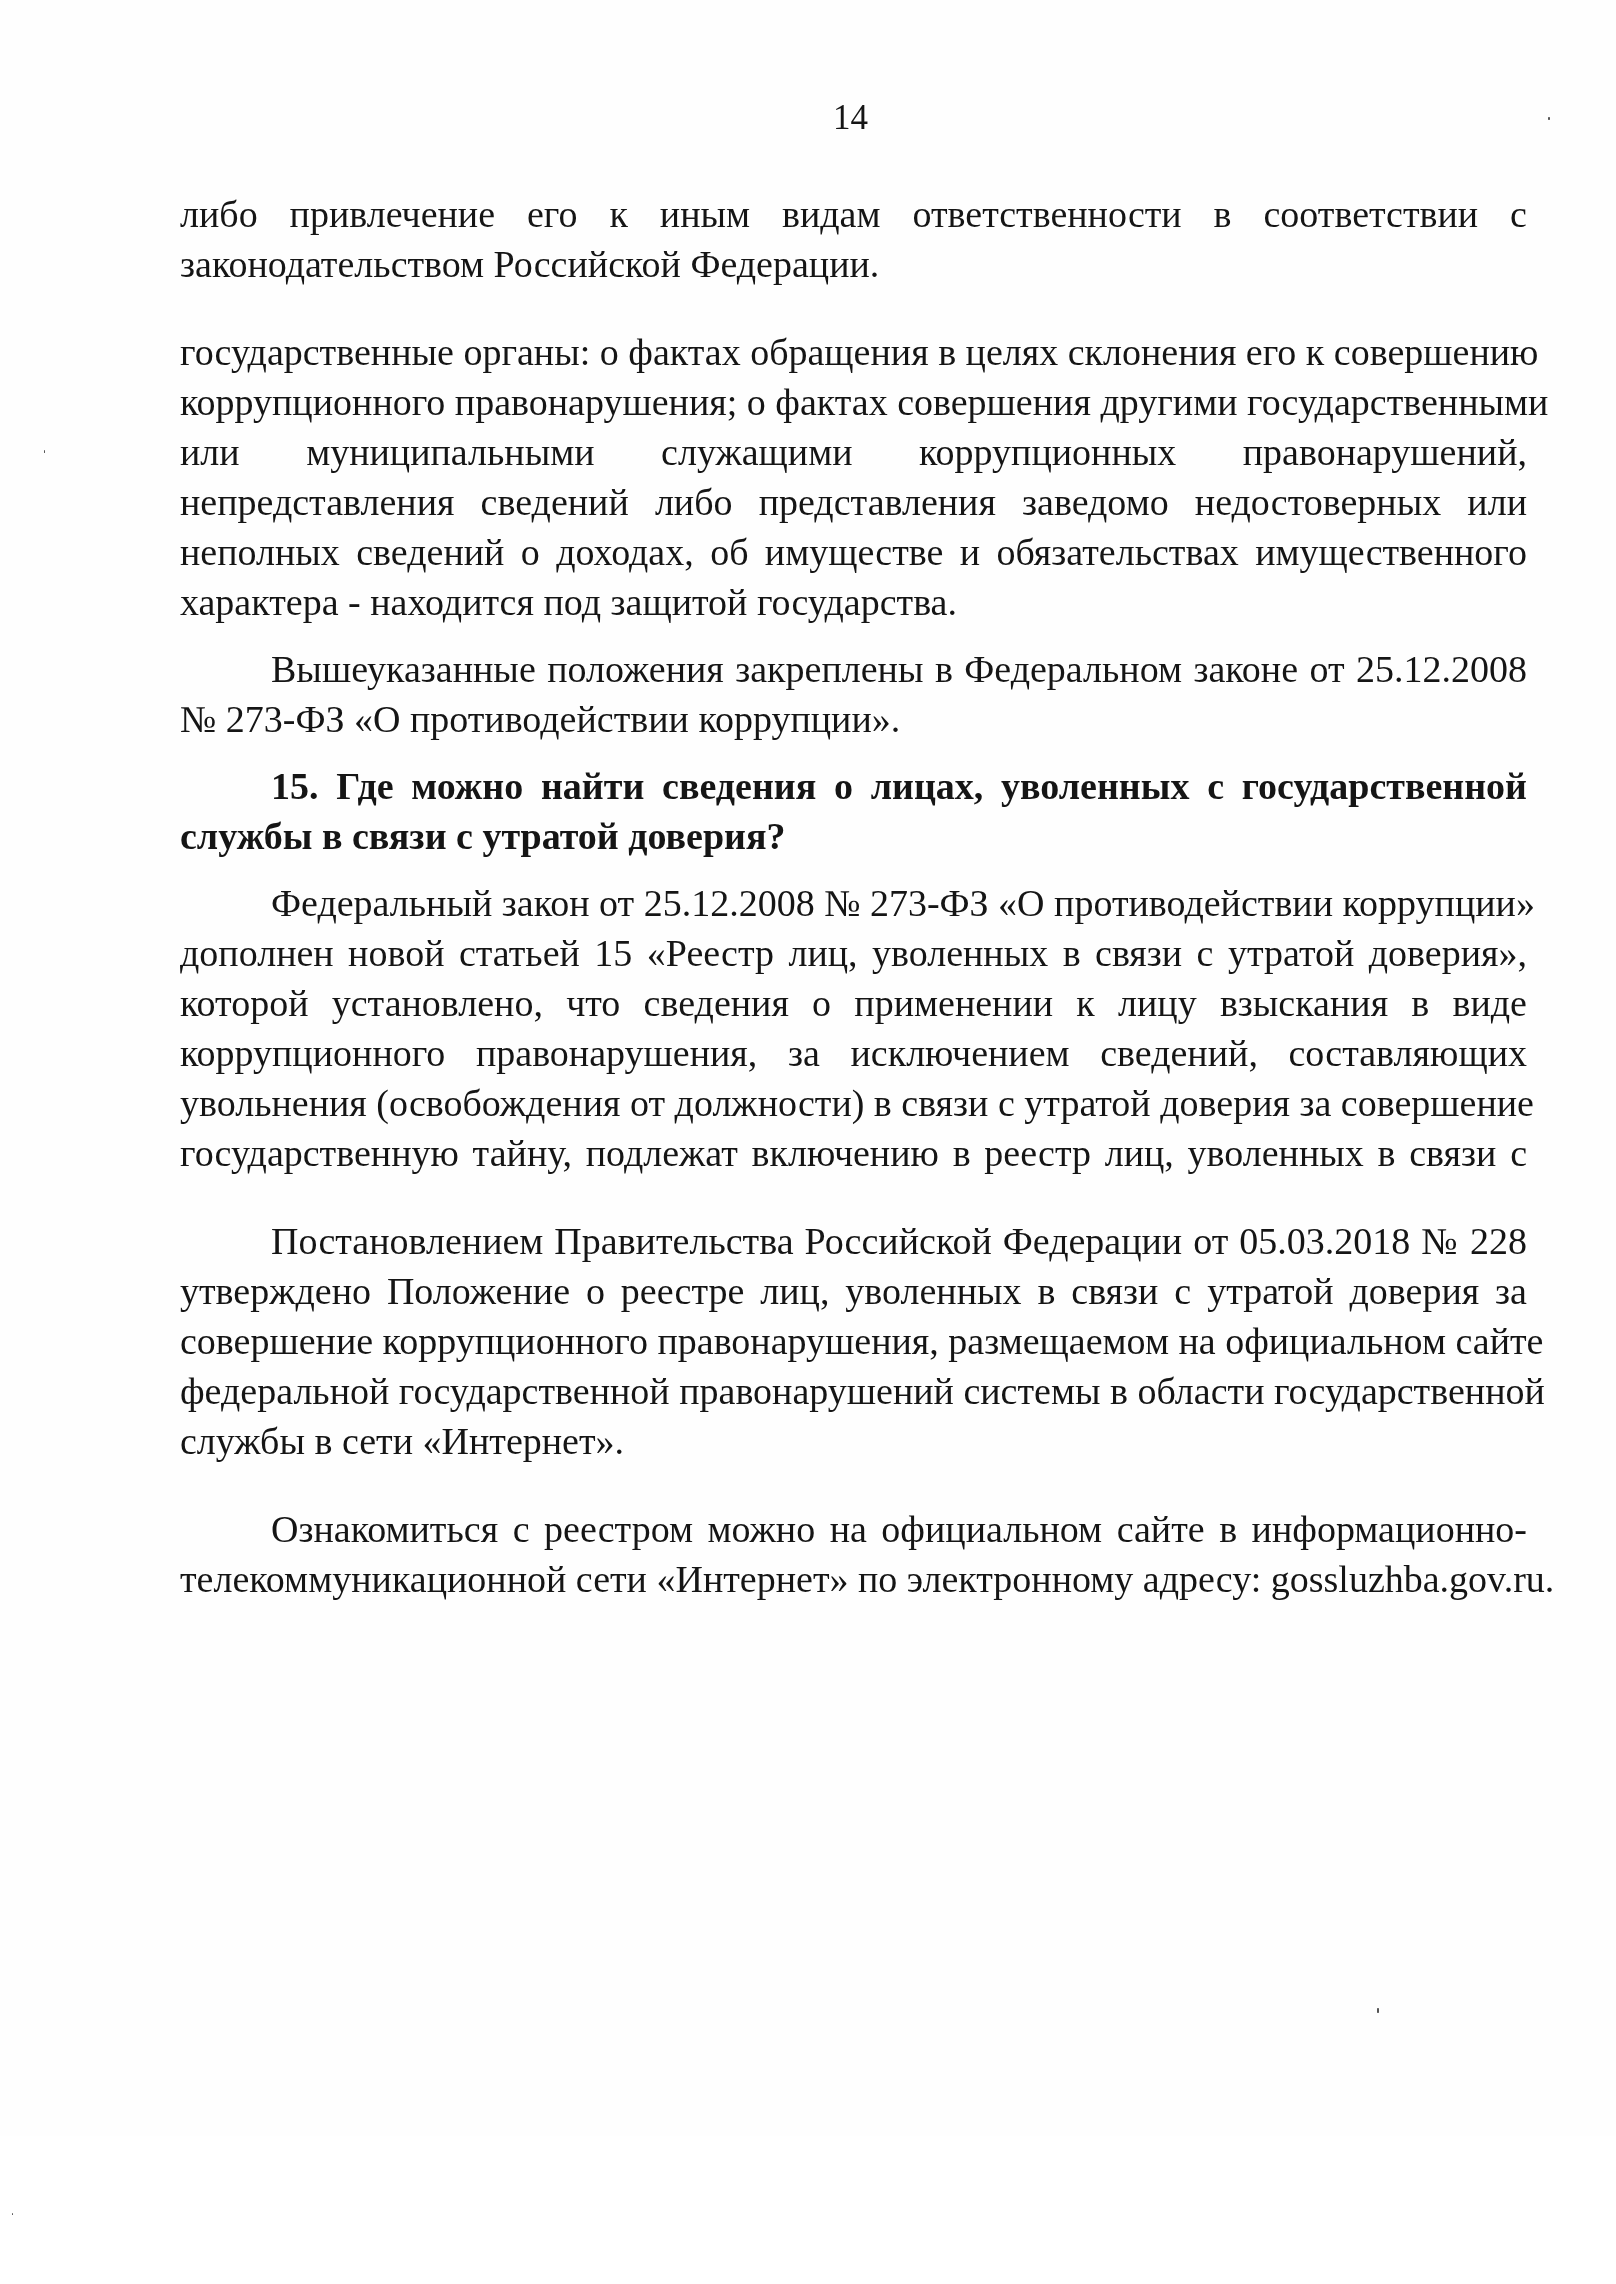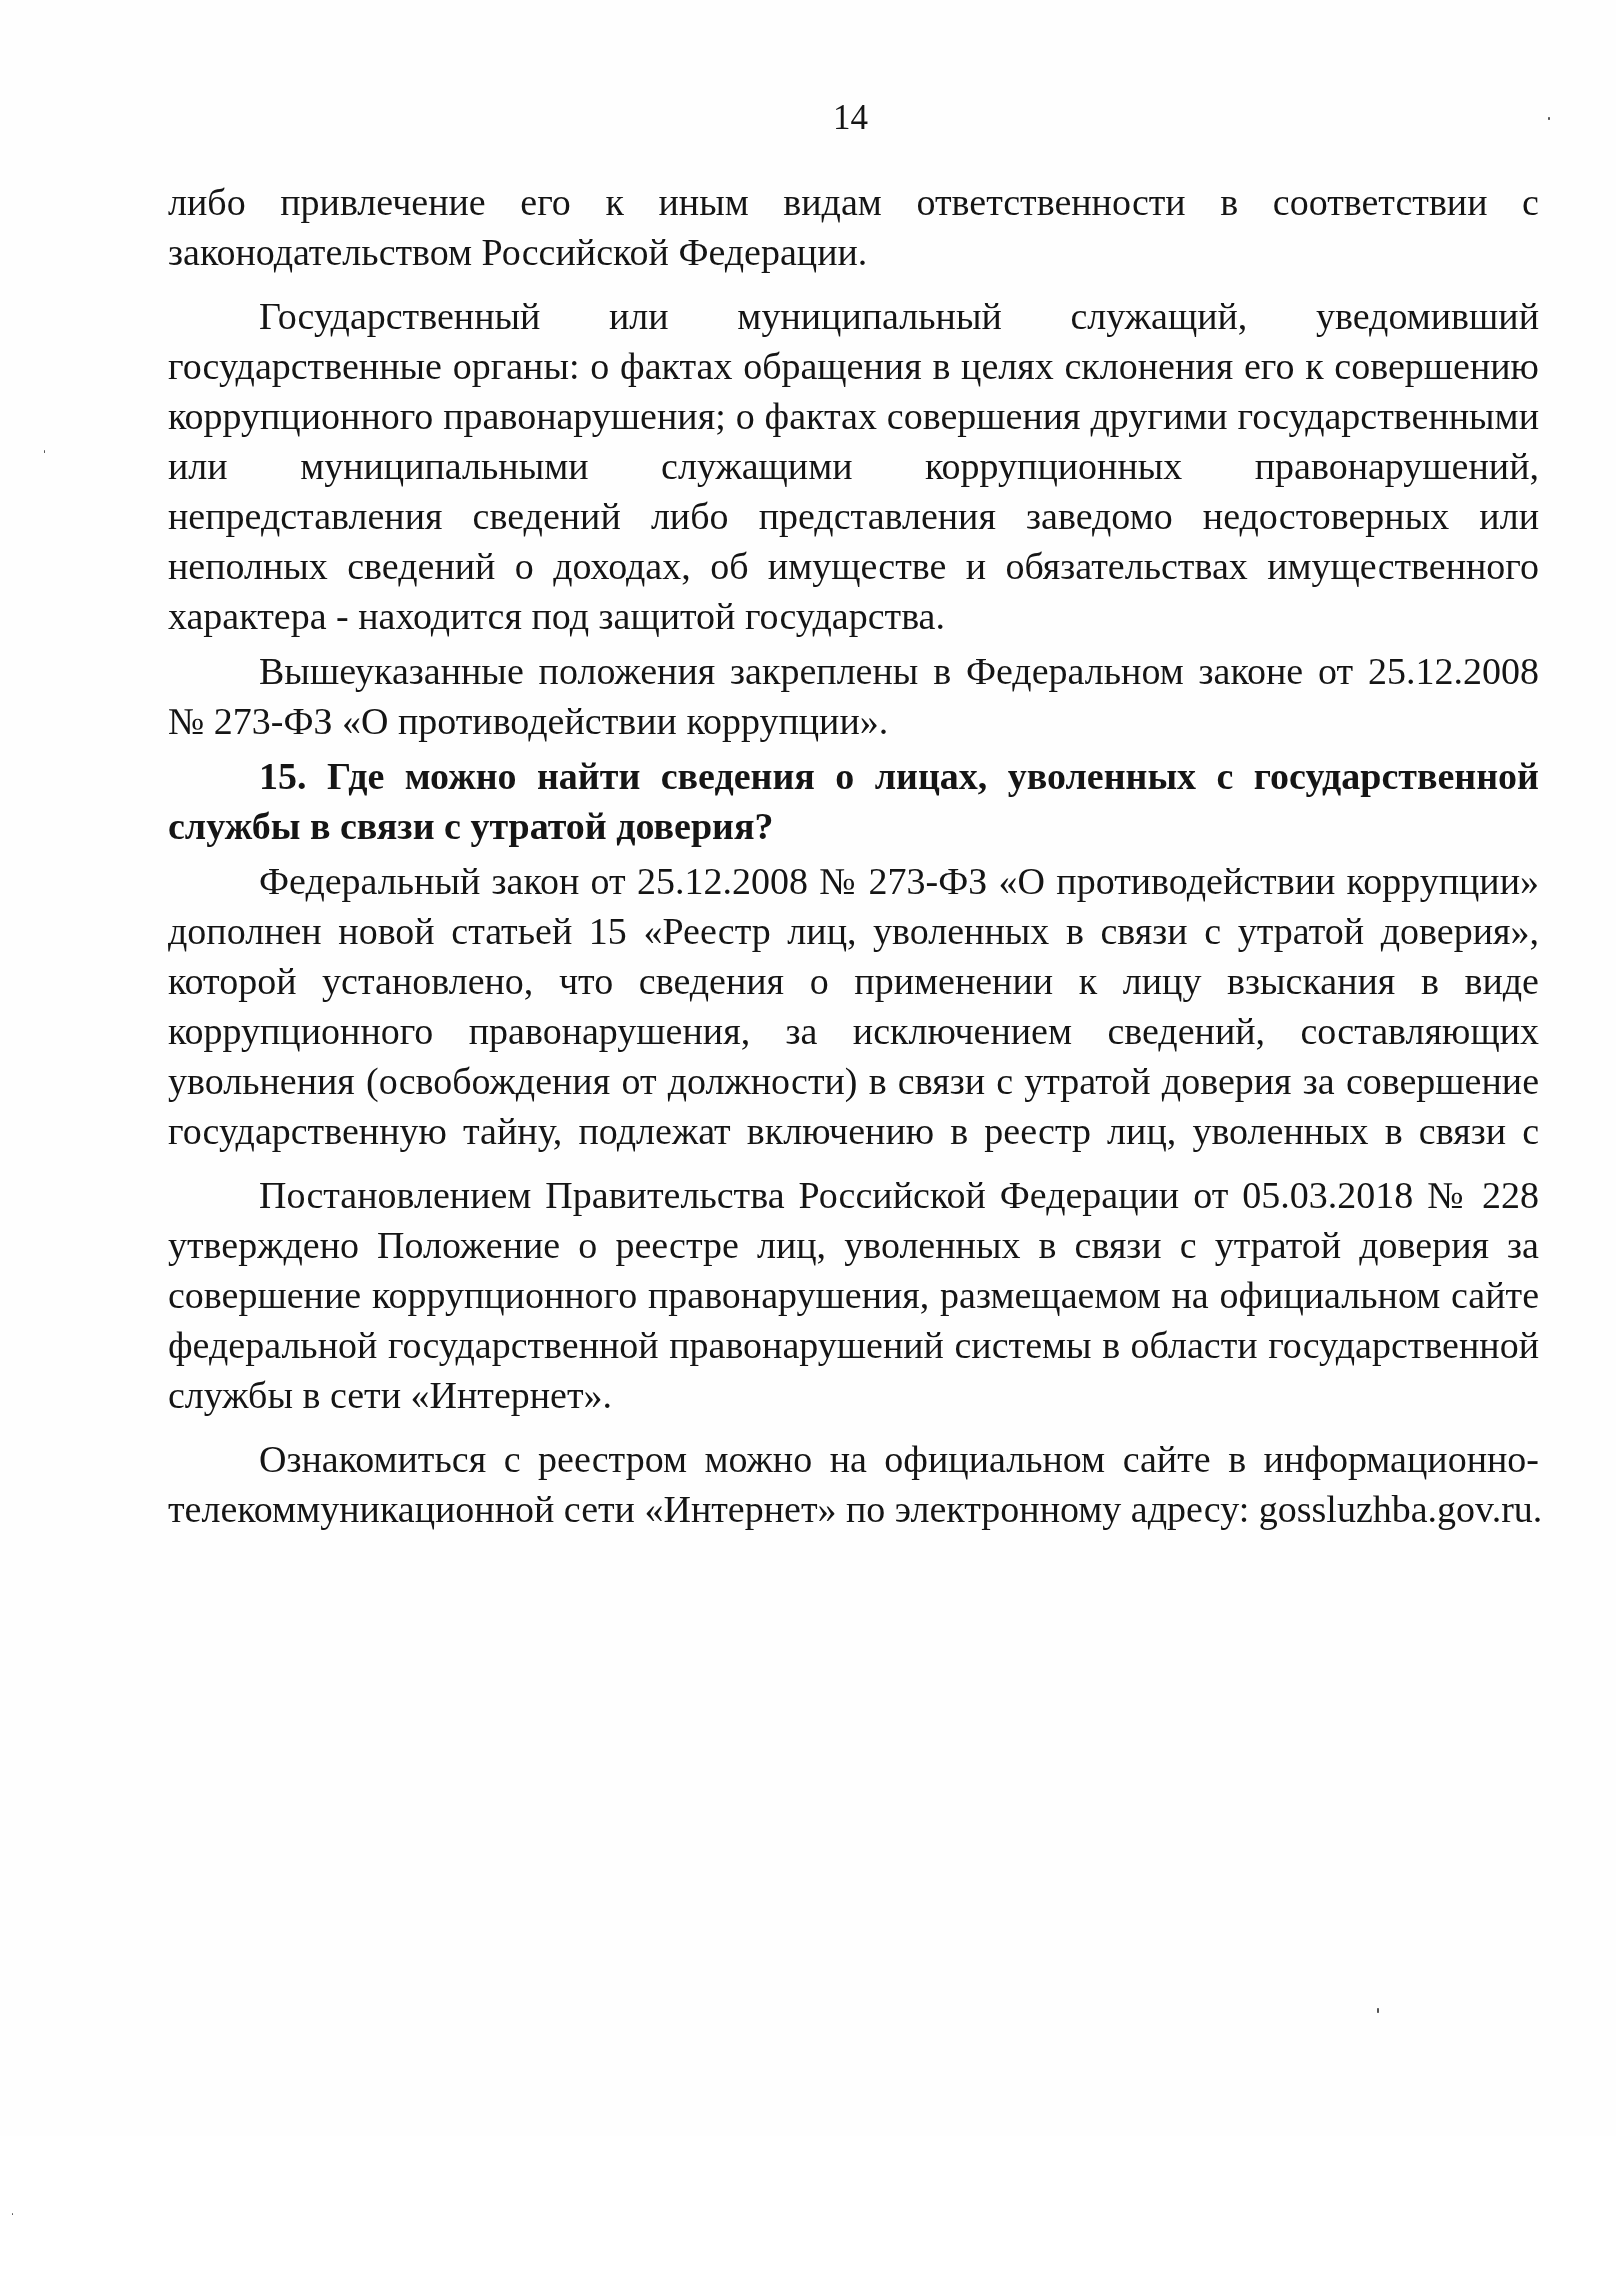--- a/index.html
+++ b/index.html
@@ -12,21 +12,21 @@
   }
   .page-number {
     position: absolute; top: 98px; left: 0; width: 1701px;
     text-align: center; font-size: 35px; line-height: 39px;
   }
   .content {
     position: absolute; left: 163px; top: 172px; width: 1381px;
     font-size: 38px; line-height: 50px;
   }
   .para {
-    margin: 5px; text-align: justify; text-align-last: left; font-family: Liberation Serif, serif;
+    margin: 17px; text-align: justify; text-align-last: left; font-family: Liberation Serif, serif;
   }
   .line { display: block; text-align: justify; text-align-last: justify; white-space: nowrap; }
   .line.last { text-align-last: left; }
   .indent { padding-left: 91px; }
   .heading { font-weight: bold; }
   .gap { height: 3.9px; }
   .speck { position: absolute; background: #555; border-radius: 0.7px; }
 </style>
 </head>
 <body>
@@ -37,21 +37,20 @@
 
   <div class="content">
 
     <p class="para">
       <span class="line">либо привлечение его к иным видам ответственности в соответствии с</span>
       <span class="line last">законодательством Российской Федерации.</span>
     </p>
     <div class="gap"></div>
 
     <p class="para">
-      <span class="line indent">Государственный или муниципальный служащий, уведомивший</span>
       <span class="line">государственные органы: о фактах обращения в целях склонения его к совершению</span>
       <span class="line">коррупционного правонарушения; о фактах совершения другими государственными</span>
       <span class="line">или муниципальными служащими коррупционных правонарушений,</span>
       <span class="line">непредставления сведений либо представления заведомо недостоверных или</span>
       <span class="line">неполных сведений о доходах, об имуществе и обязательствах имущественного</span>
       <span class="line last">характера - находится под защитой государства.</span>
     </p>
 
     <p class="para">
       <span class="line indent">Вышеуказанные положения закреплены в Федеральном законе от 25.12.2008</span>

